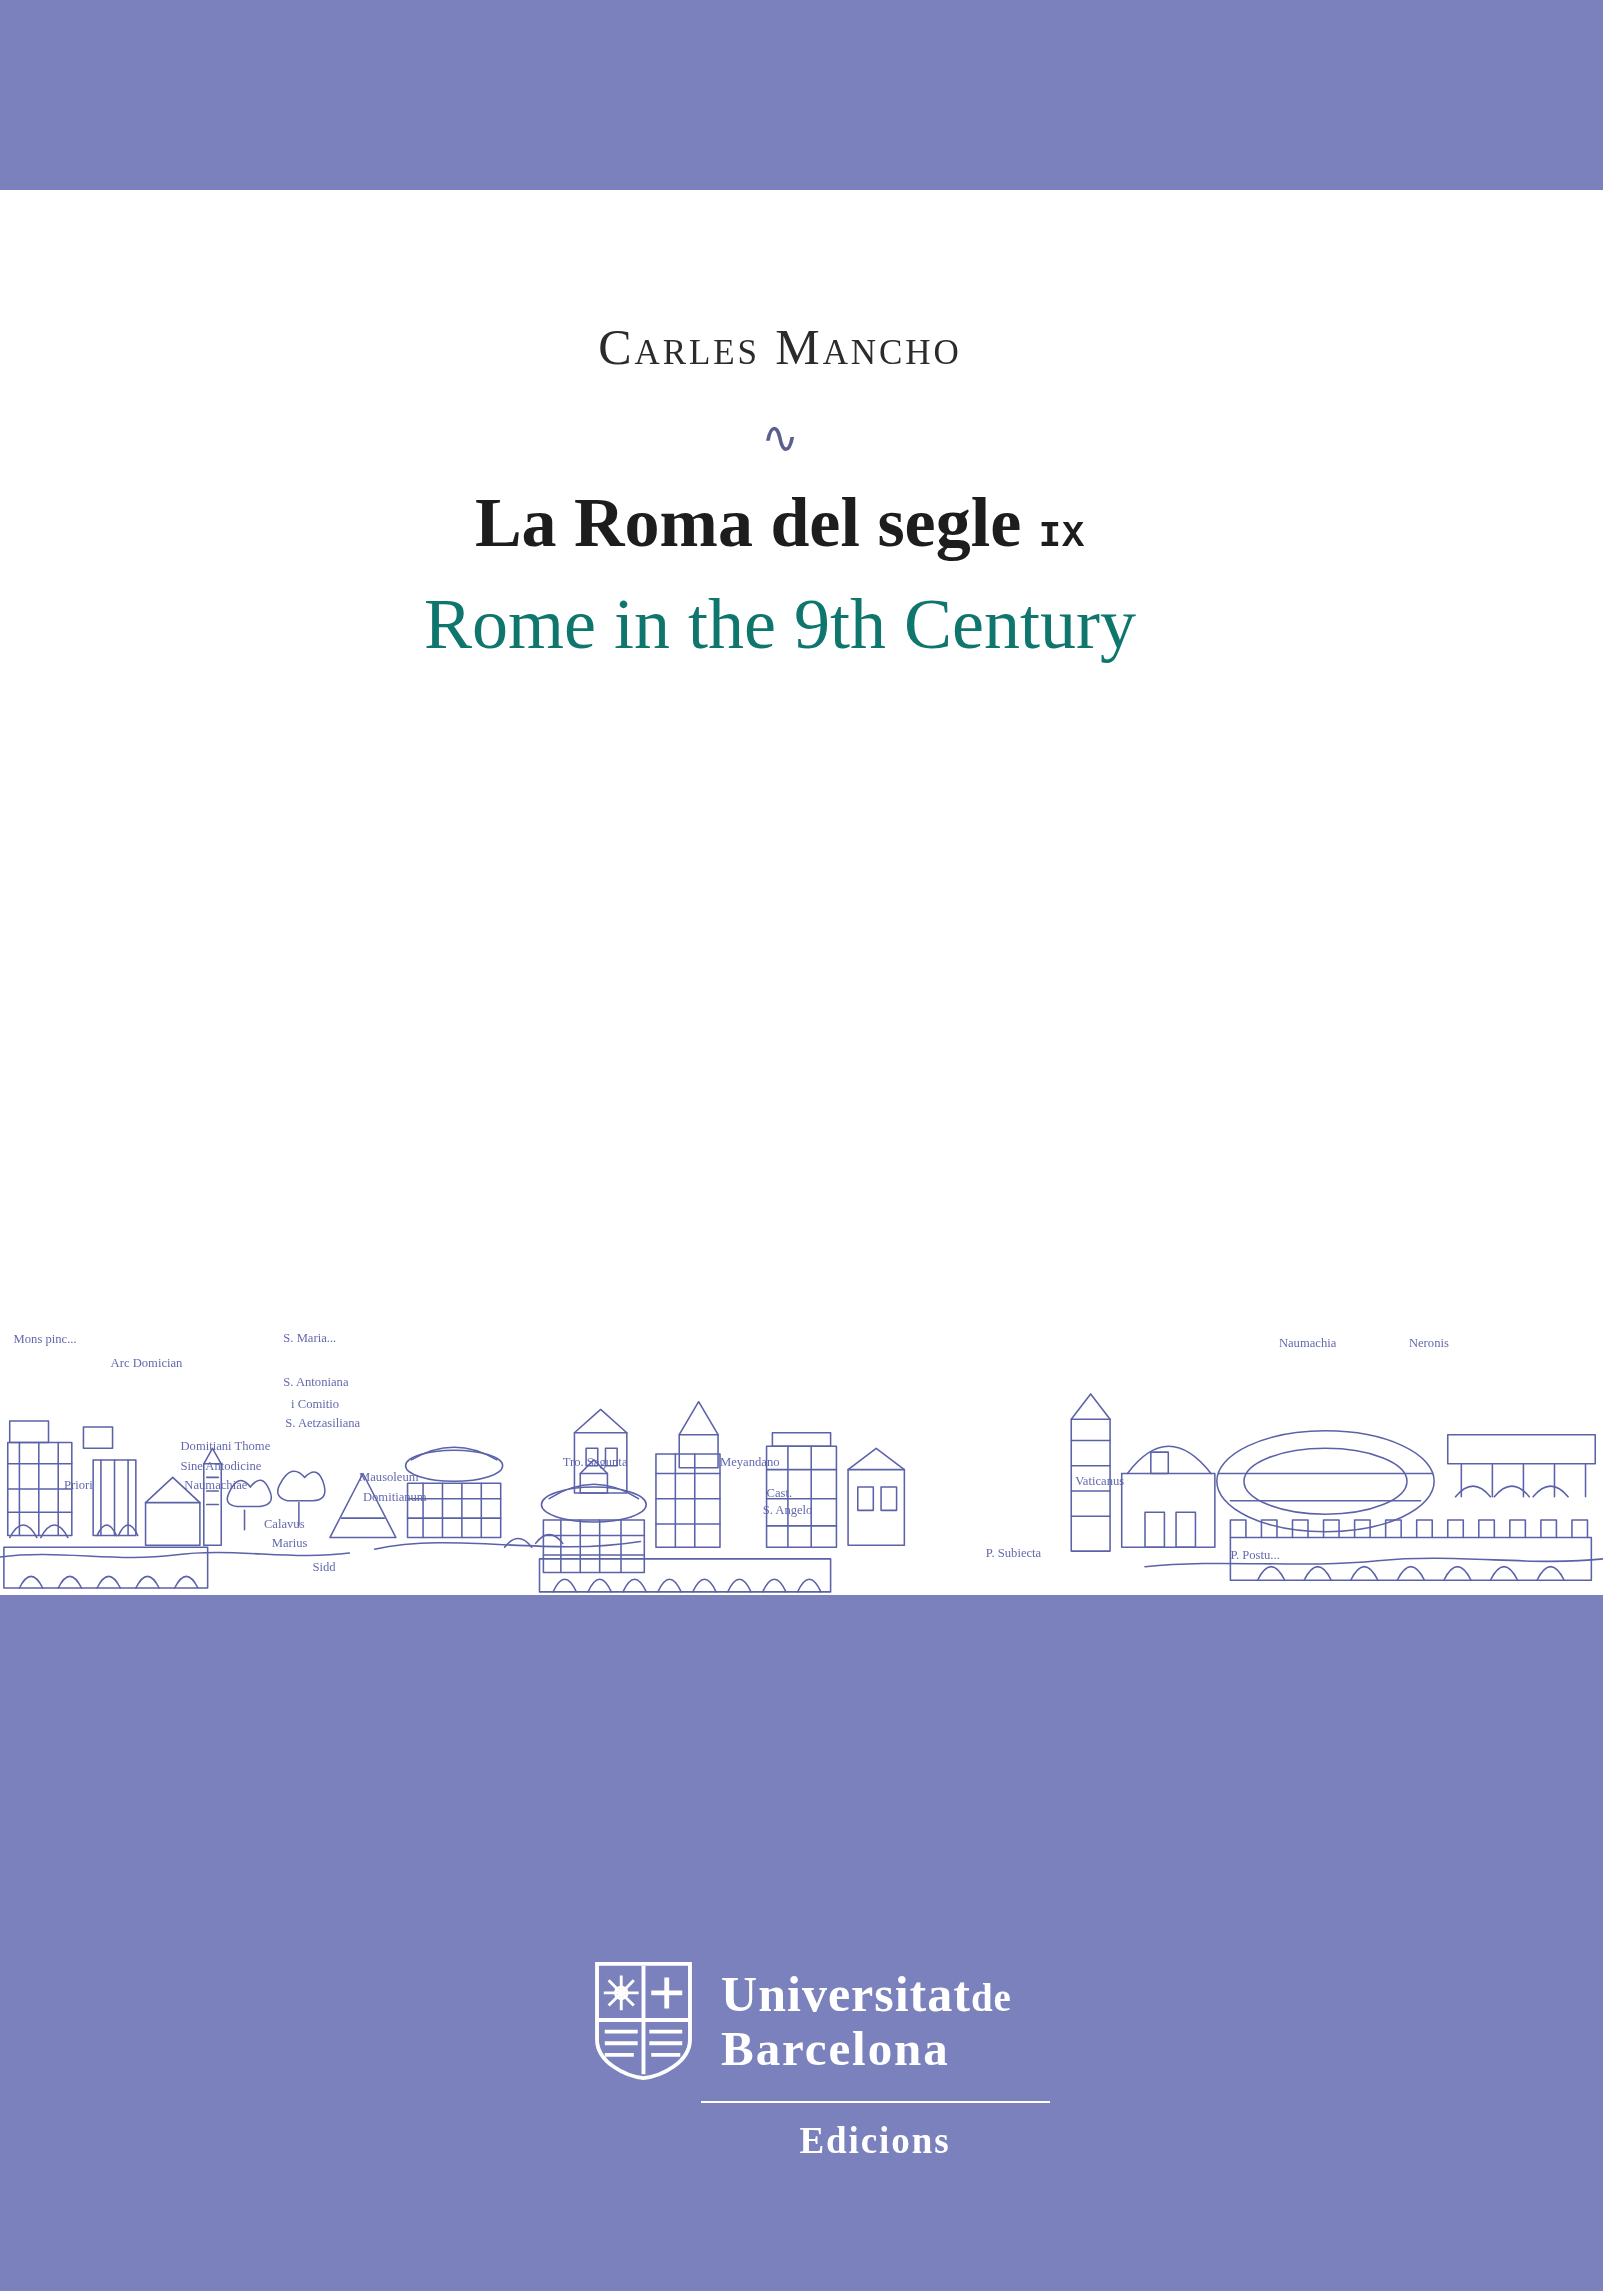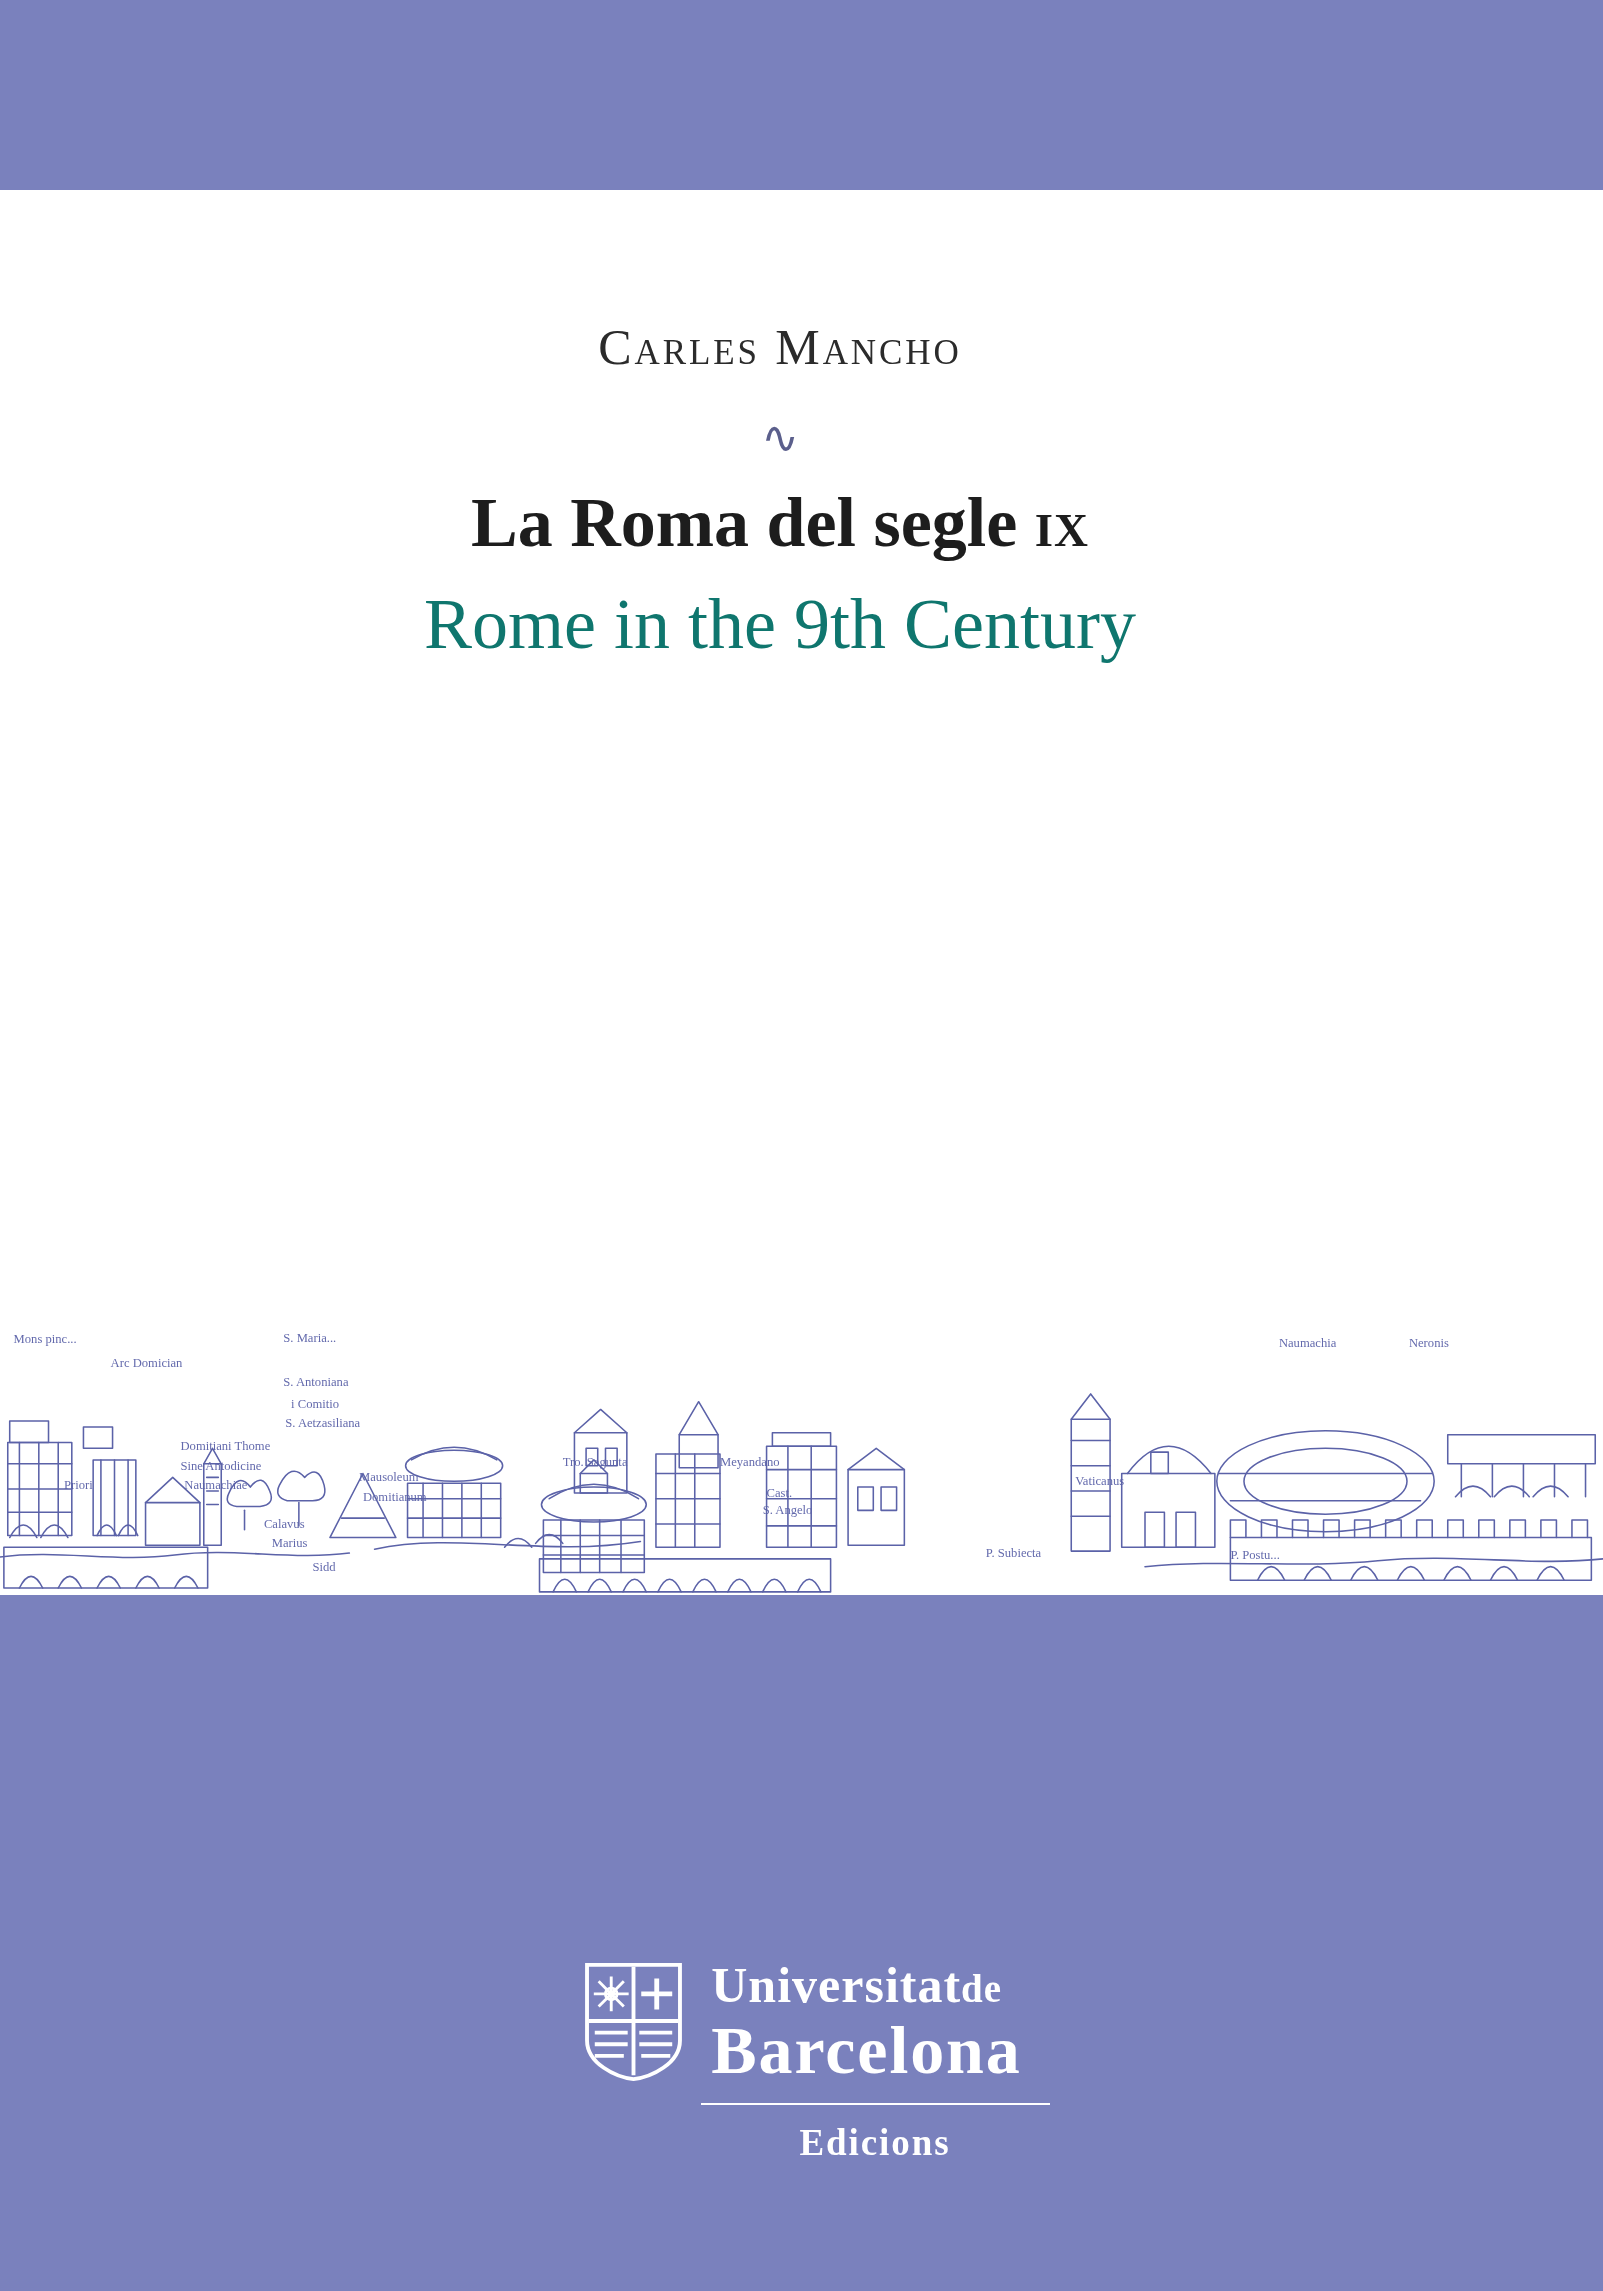--- a/index.html
+++ b/index.html
@@ -84,25 +84,26 @@
   }
   .main-title {
     font-family: "Liberation Serif", serif;
     font-size: 70px;
     font-weight: bold;
     color: #1d1d1d;
     line-height: 1.15;
     margin-top: 17.5px;
   }
   .main-title .numeral {
-    font-size: 47px;
+    font-size: 37px;
     font-weight: bold;
     font-variant: small-caps;
     letter-spacing: 1px;
     vertical-align: baseline;
+    font-family: Liberation Mono, monospace;
   }
   .subtitle {
     font-family: "Liberation Serif", serif;
     font-size: 72px;
     color: #0f766e;
     line-height: 1.15;
     margin-top: 20px;
   }
 
   
@@ -136,21 +137,21 @@
     font-weight: bold;
     color: #ffffff;
     letter-spacing: 1px;
   }
   .pub-line1 .de {
     font-size: 39px;
     letter-spacing: 1px;
   }
   .pub-line2 {
     font-family: "Liberation Serif", serif;
-    font-size: 68px;
+    font-size: 49px;
     font-weight: bold;
     color: #ffffff;
     letter-spacing: 1.9px;
     margin-top: 5.8px;
   }
   .pub-rule {
     width: 349px;
     height: 1.9px;
     background: #ffffff;
     margin-top: 19.4px;

